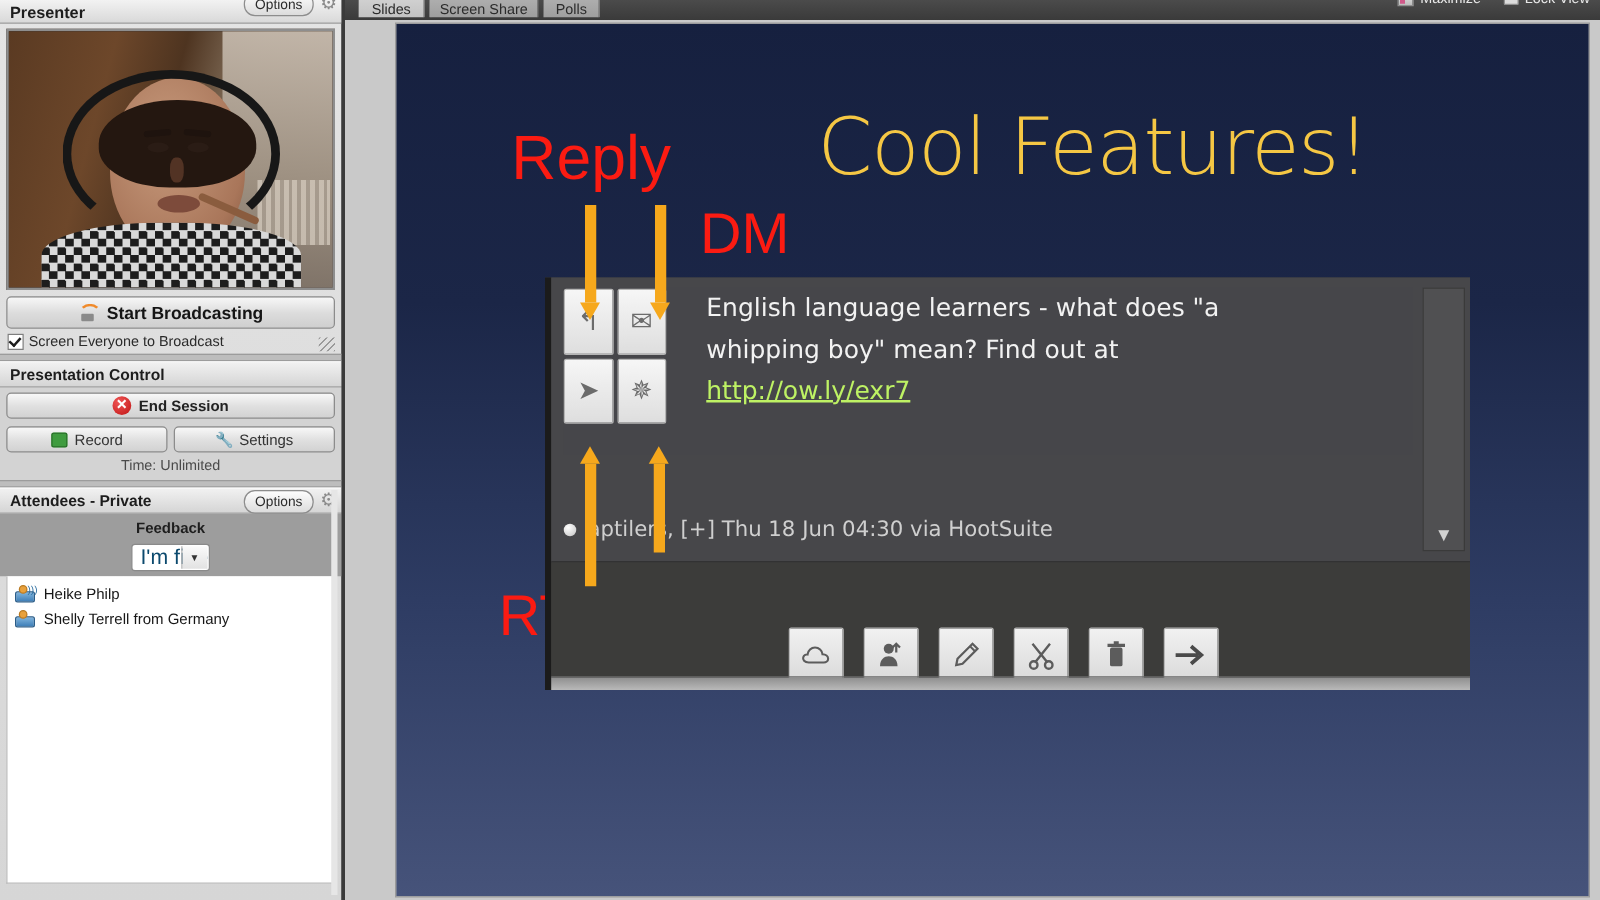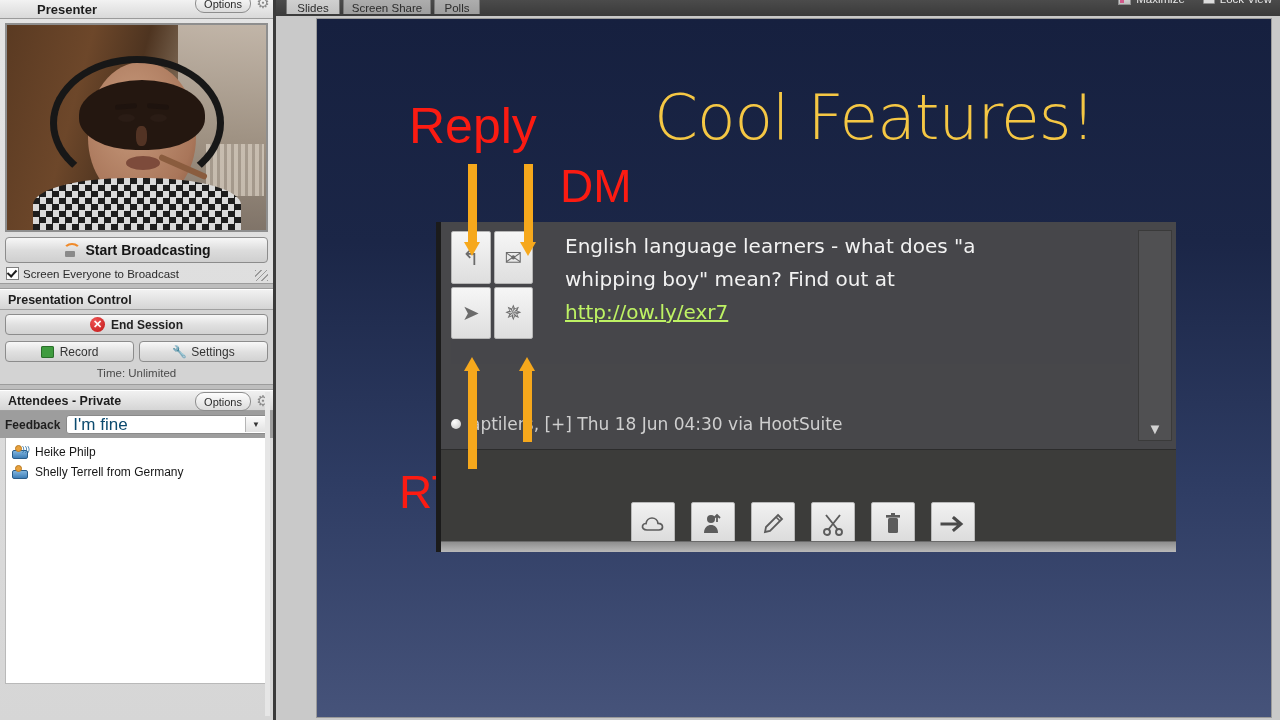--- a/index.html
+++ b/index.html
@@ -16,21 +16,21 @@
     position:absolute;left:0;top:0;width:276px;height:720px;
     background:linear-gradient(#e4e4e4,#d6d6d6);
     border-right:3px solid #3a3a3a;
     box-sizing:border-box;
   }
   .panel-head{
     position:relative;
     height:18px;
     background:linear-gradient(#f2f2f2,#d9d9d9);
     border-bottom:1px solid #9a9a9a;
-    display:flex;align-items:center;padding-left:29px;
+    display:flex;align-items:center;
   }
   .panel-head .title{
     font-size:13px;font-weight:bold;color:#1d1d1d;padding-left:8px;
     line-height:13px;
   }
   .opt-btn{
     position:absolute;right:22px;top:-6px;
     height:17px;padding:0 8px;border-radius:9px;
     background:linear-gradient(#fdfdfd,#dcdcdc);
     border:1px solid #8d8d8d;
@@ -166,21 +166,21 @@
     background:radial-gradient(circle at 35% 30%,#f05555,#bf1515);
     color:#fff;font-size:11px;font-weight:bold;line-height:15px;text-align:center;
   }
   .rec-icon{width:13px;height:12px;background:#3f9c3f;border-radius:2px;
     box-shadow:inset 0 0 0 1px #2a6e2a;}
   .wrench-icon{width:13px;height:12px;color:#6d6d6d;font-size:12px;line-height:12px;}
   .time-txt{text-align:center;font-size:11.5px;color:#4a4a4a;margin-top:5px;}
 
   .fb-row{
     display:flex;align-items:center;gap:6px;
-    background:#9d9d9d;padding:4px 5px;
+    background:#9d9d9d;padding:4px 5px;flex-direction:column;
   }
   .fb-label{font-size:12px;font-weight:bold;color:#1e1e1e;}
   .fb-select{
     flex:1;height:19px;background:#fff;border:1px solid #8a8a8a;border-radius:3px;
     display:flex;align-items:center;position:relative;box-sizing:border-box;
   }
   .fb-select .val{font-size:17px;color:#0c4a6e;padding-left:6px;}
   .fb-caret{
     position:absolute;right:1px;top:1px;bottom:1px;width:20px;
     background:linear-gradient(#fafafa,#e2e2e2);border-left:1px solid #b5b5b5;

